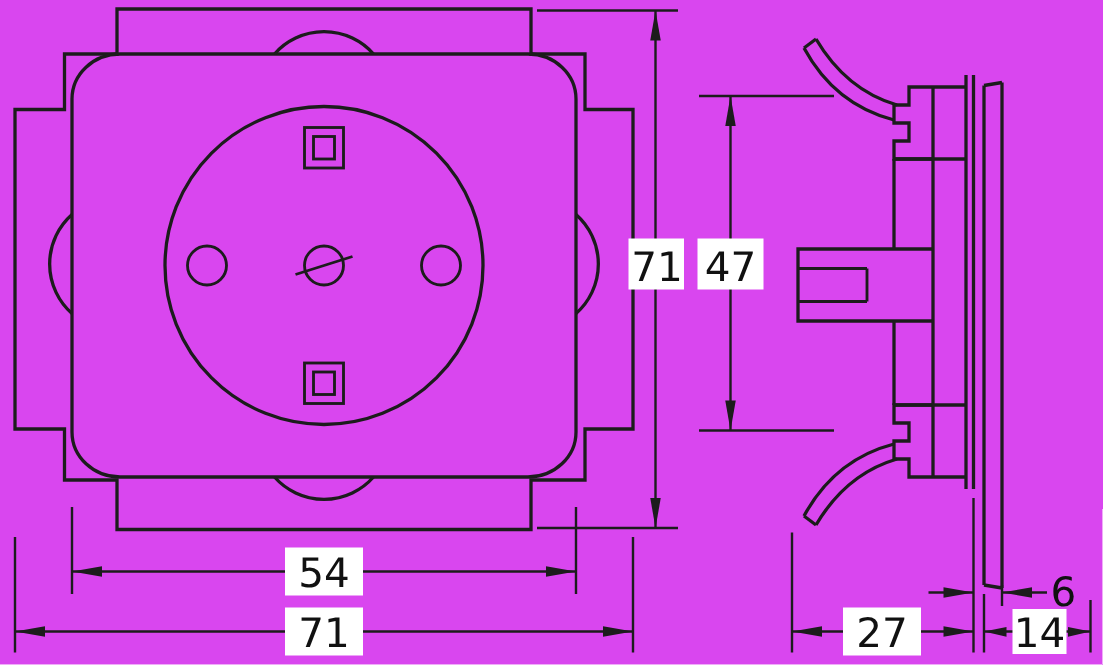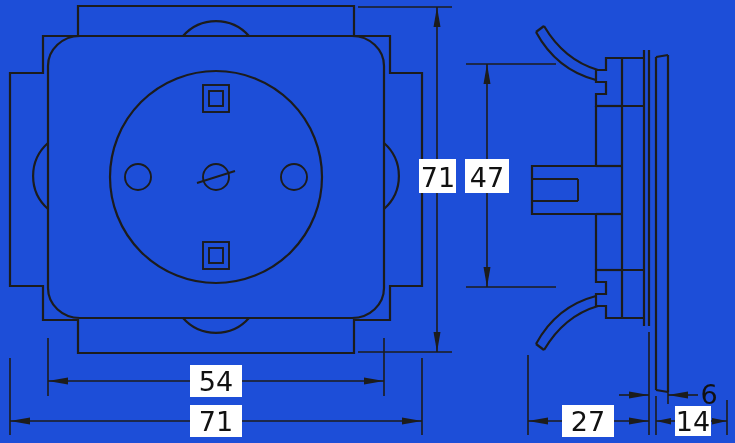--- a/index.html
+++ b/index.html
@@ -1,16 +1,16 @@
 <!DOCTYPE html>
 <html><head>
 <meta charset="utf-8">
 <style>
   html,body{margin:0;padding:0;background:#ffffff;}
-  .stage{position:relative;width:735px;height:443px;background:#1d4ed8;overflow:hidden;
+  .stage{position:relative;width:735px;height:443px;background:#d946ef;overflow:hidden;
          font-family:"DejaVu Sans", sans-serif;}
   svg{position:absolute;left:0;top:0;}
   .outline{fill:none;stroke:#1c1c1c;stroke-width:2.2;stroke-linejoin:miter;}
   .thin{fill:none;stroke:#1c1c1c;stroke-width:1.9;}
   .dimline{fill:none;stroke:#1c1c1c;stroke-width:1.6;}
   .arrow{fill:#1c1c1c;stroke:none;}
   .dimtext{font-family:"DejaVu Sans", sans-serif;font-size:27px;fill:#111111;
            text-anchor:middle;}
   .txtbg{fill:#ffffff;stroke:none;}
 </style>

